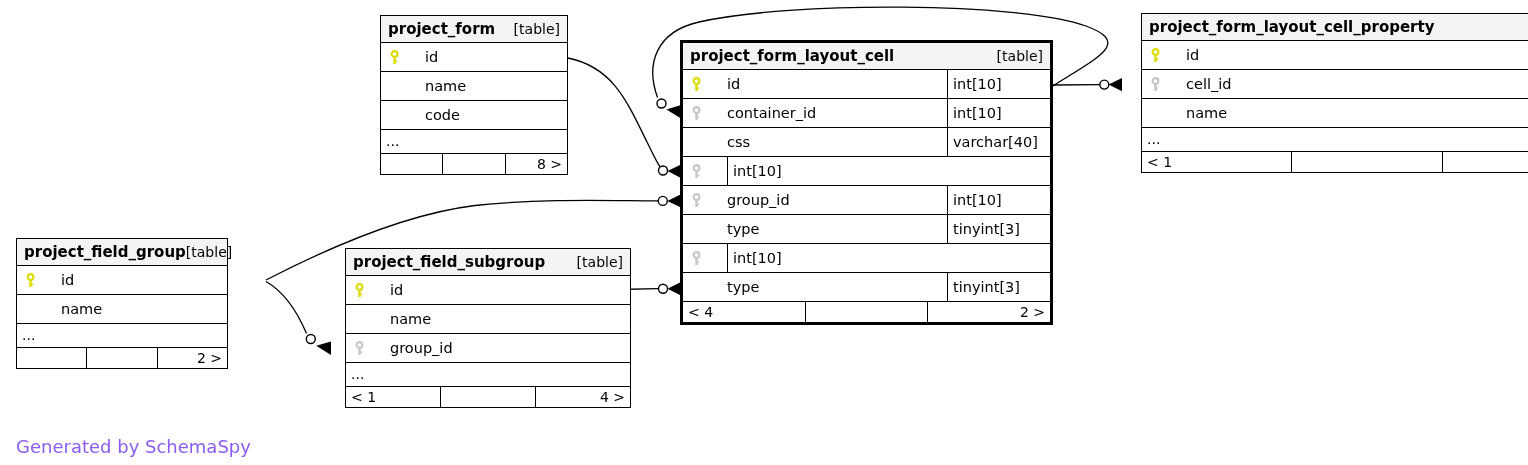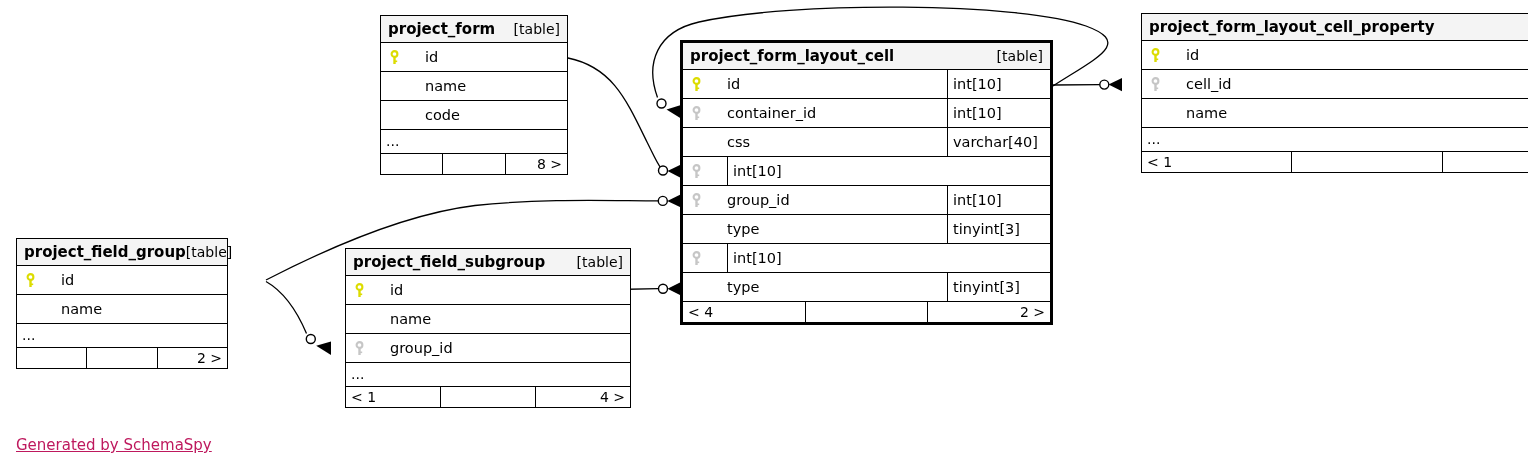--- a/index.html
+++ b/index.html
@@ -44,21 +44,21 @@
   }
   .tbl-footer .cell:last-child { border-right:none; justify-content:flex-end; }
   
   #t0 { left:380px;  top:15px;  width:188px; }
   #t1 { left:680px;  top:40px;  width:373px; }
   #t2 { left:1141px; top:13px;  width:452px; }
   #t3 { left:16px;   top:238px; width:212px; }
   #t4 { left:345px;  top:248px; width:286px; }
   #gen-note {
     position:absolute; left:16px; top:436px; z-index:1;
-    font-size:15px; color:#be185d;text-decoration:underline;
+    font-size:18px; color:#8b5cf6;
   }
 </style>
 </head>
 <body>
 
 <div id="canvas">
 
   <svg id="edges" width="1528" height="465" viewBox="0 0 1528 465">
     <g>
       <path d="M 568 58 C 612 67 626 99 647 142 C 653 154 657 163 660.5 167.5" fill="none" stroke="#000" stroke-width="1.3"></path>

